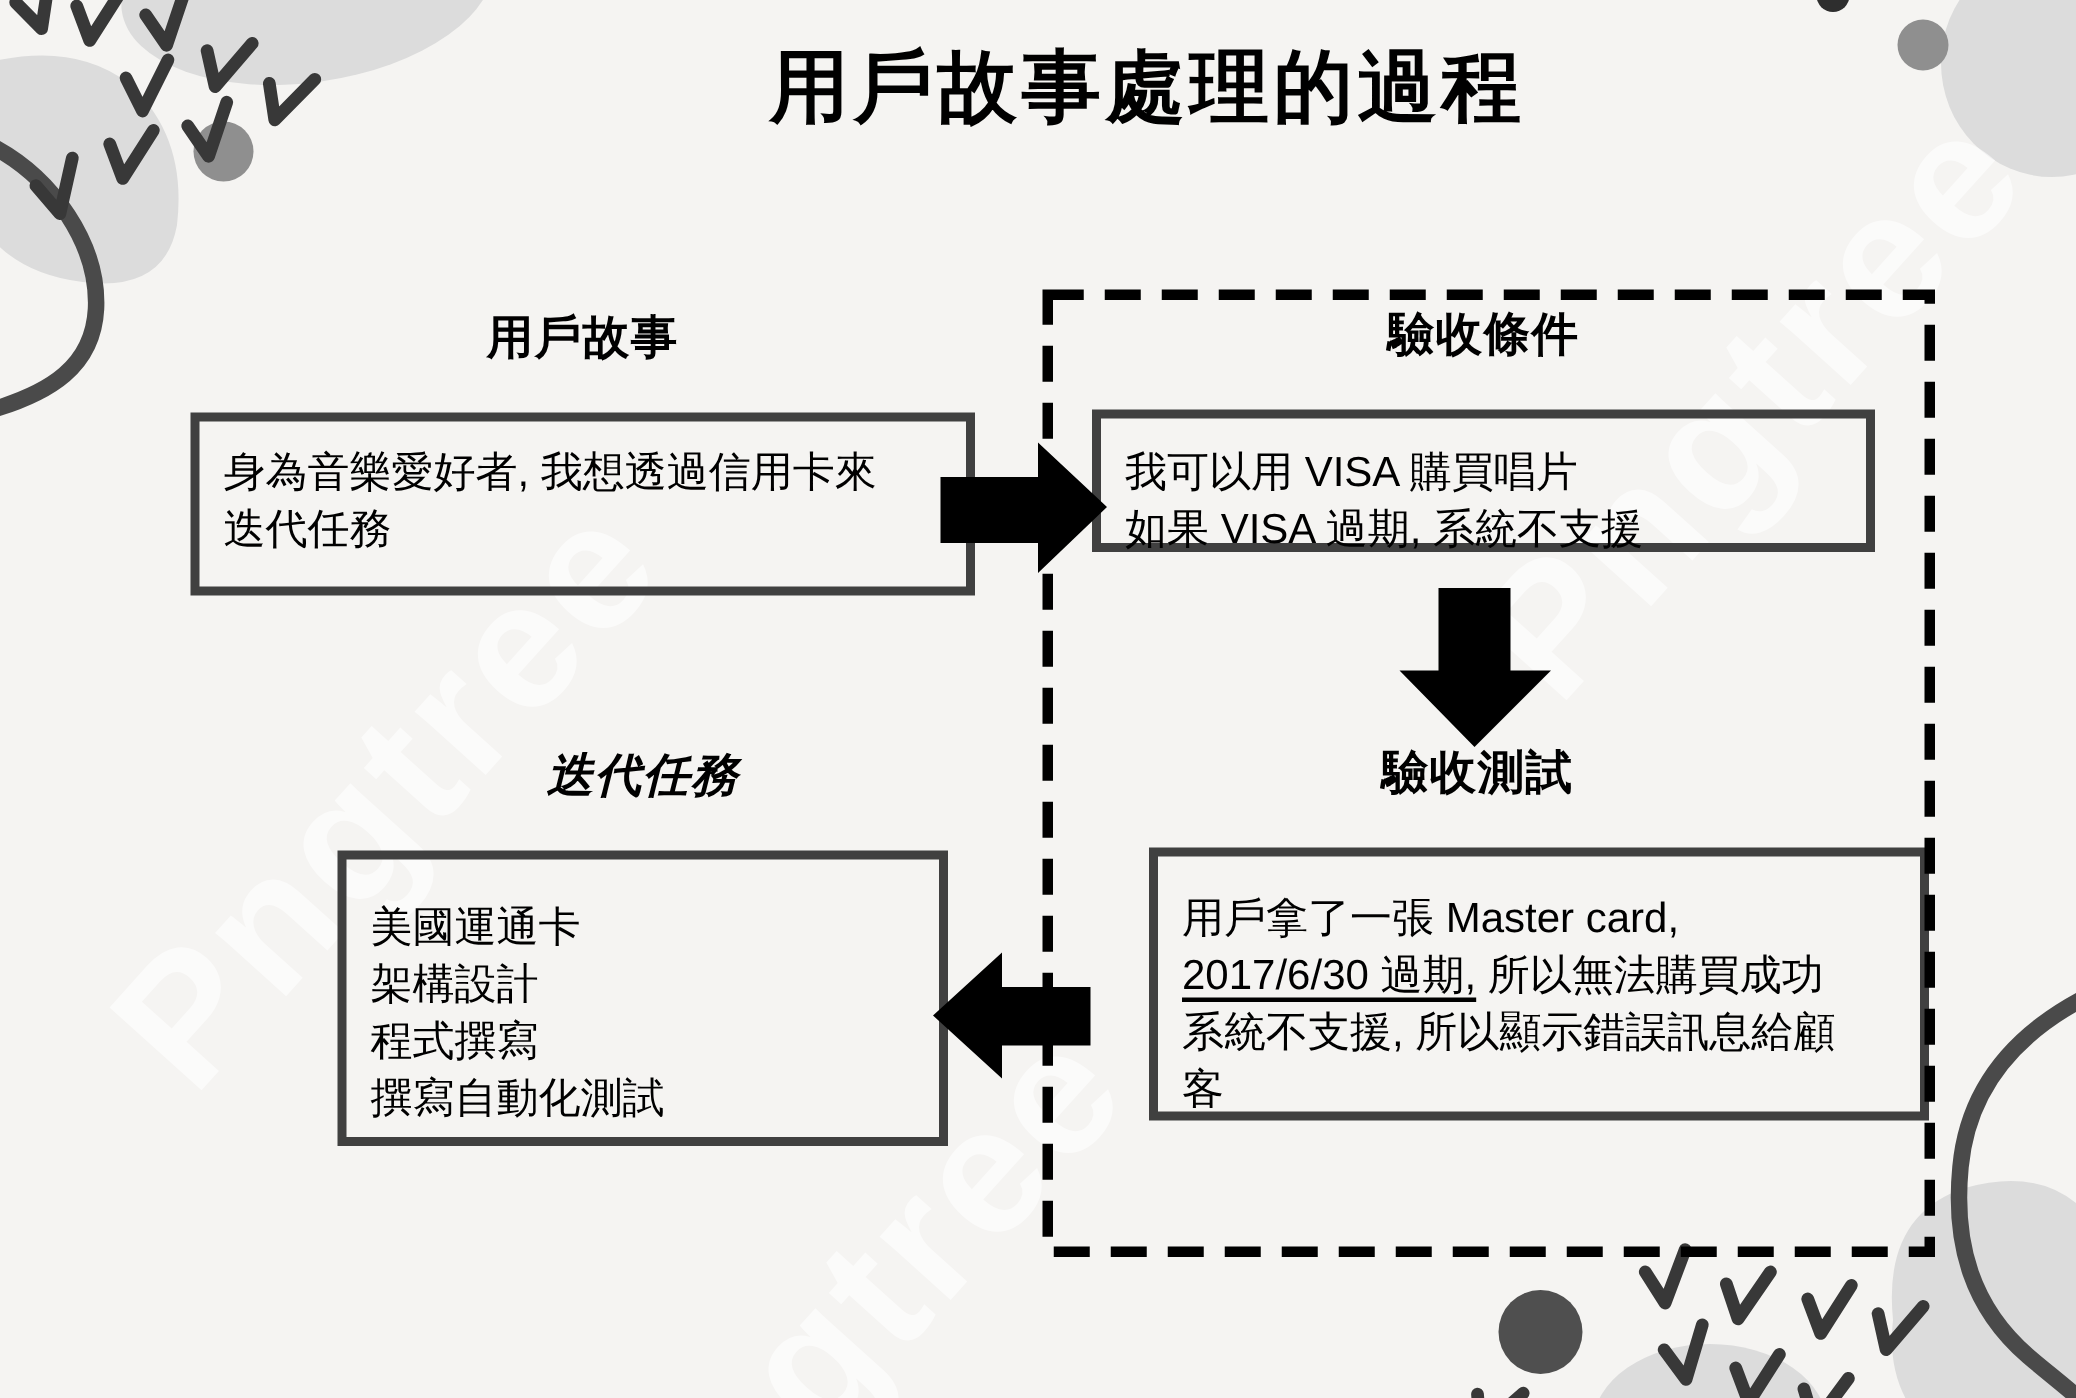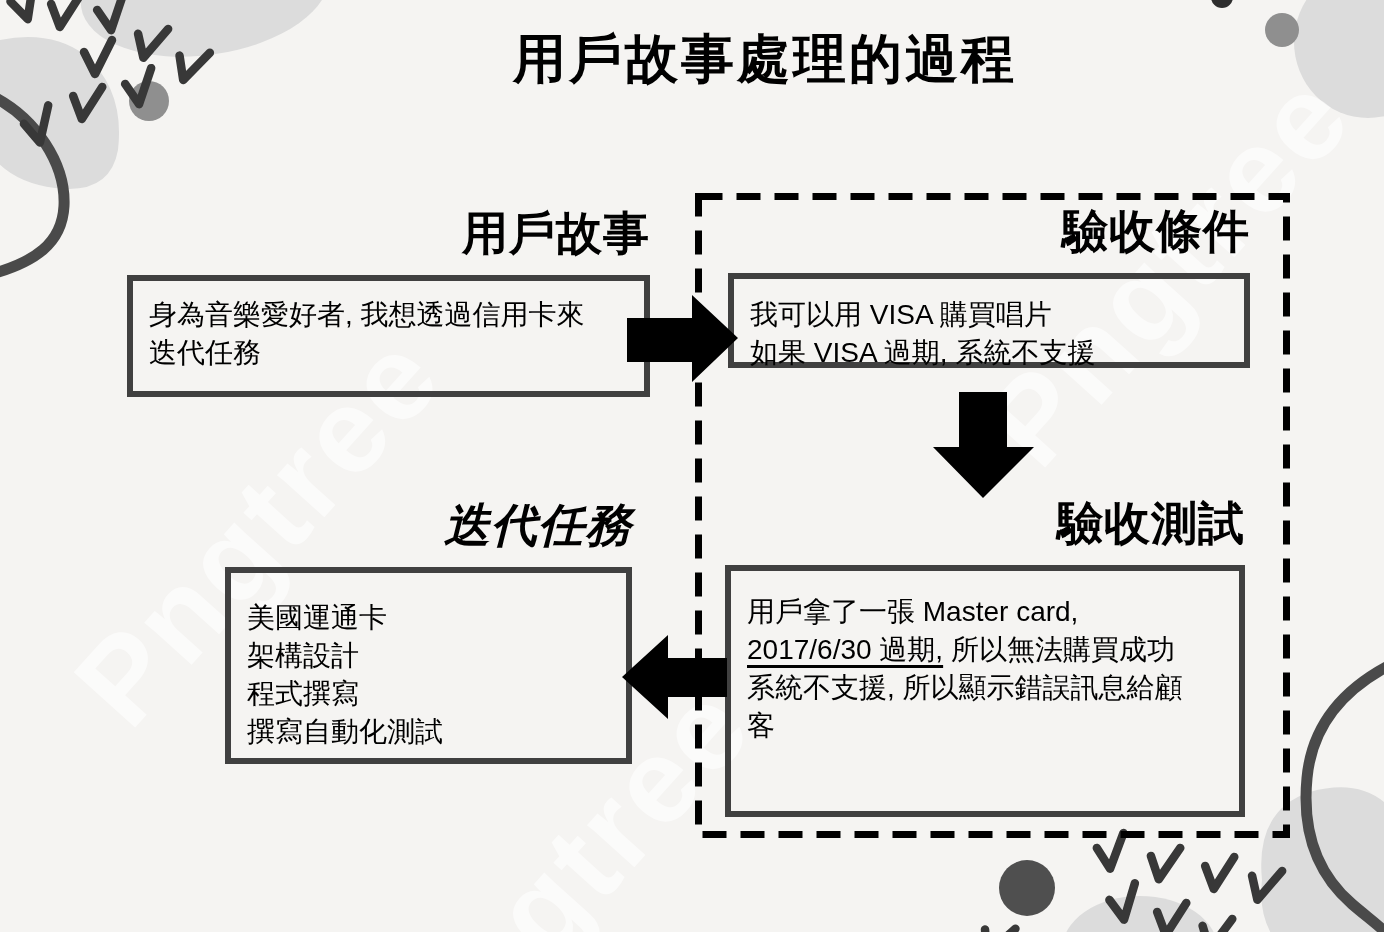--- a/index.html
+++ b/index.html
@@ -33,37 +33,37 @@
   .slide-title {
     position:absolute; z-index:2;
     left:146px; top:26px; width:1238px;
     text-align:center;
     font-size:53px; font-weight:bold; letter-spacing:3px;
     line-height:1.25;
   }
 
   .box-heading {
     position:absolute; z-index:2;
-    text-align:right; font-weight:bold; font-size:46px;
+    text-align:center; font-weight:bold; font-size:31px;
     letter-spacing:1px; line-height:1.2; white-space:nowrap;
   }
   .hd-user-story          { left:127px; top:206px; width:523px; }
   .hd-acceptance-criteria { left:728px; top:204px; width:522px; }
   .hd-acceptance-test     { left:725px; top:496px; width:520px; }
   .hd-iteration-tasks     { left:225px; top:498px; width:407px;font-style:italic; }
 
   .box {
     position:absolute; z-index:2;
     border:6px solid #404040; box-sizing:border-box;
     font-size:28px; line-height:38px;
     padding:6px 16px; background:transparent;
   }
   .bx-user-story          { left:127px; top:275px; width:523px; height:122px; padding-top:15px; }
   .bx-acceptance-criteria { left:728px; top:273px; width:522px; height:95px; padding-top:17px; }
-  .bx-acceptance-test     { left:725px; top:565px; width:520px; height:252px; padding-top:22px; }
+  .bx-acceptance-test     { left:766px; top:565px; width:520px; height:182px; padding-top:22px; }
   .bx-iteration-tasks     { left:225px; top:567px; width:407px; height:197px; padding-top:26px; }
 
   .box .line { white-space:nowrap; }
   .box .u {
     text-decoration:underline;
     text-decoration-thickness:3px;
     text-underline-offset:6px;
   }
 </style>
 </head>

